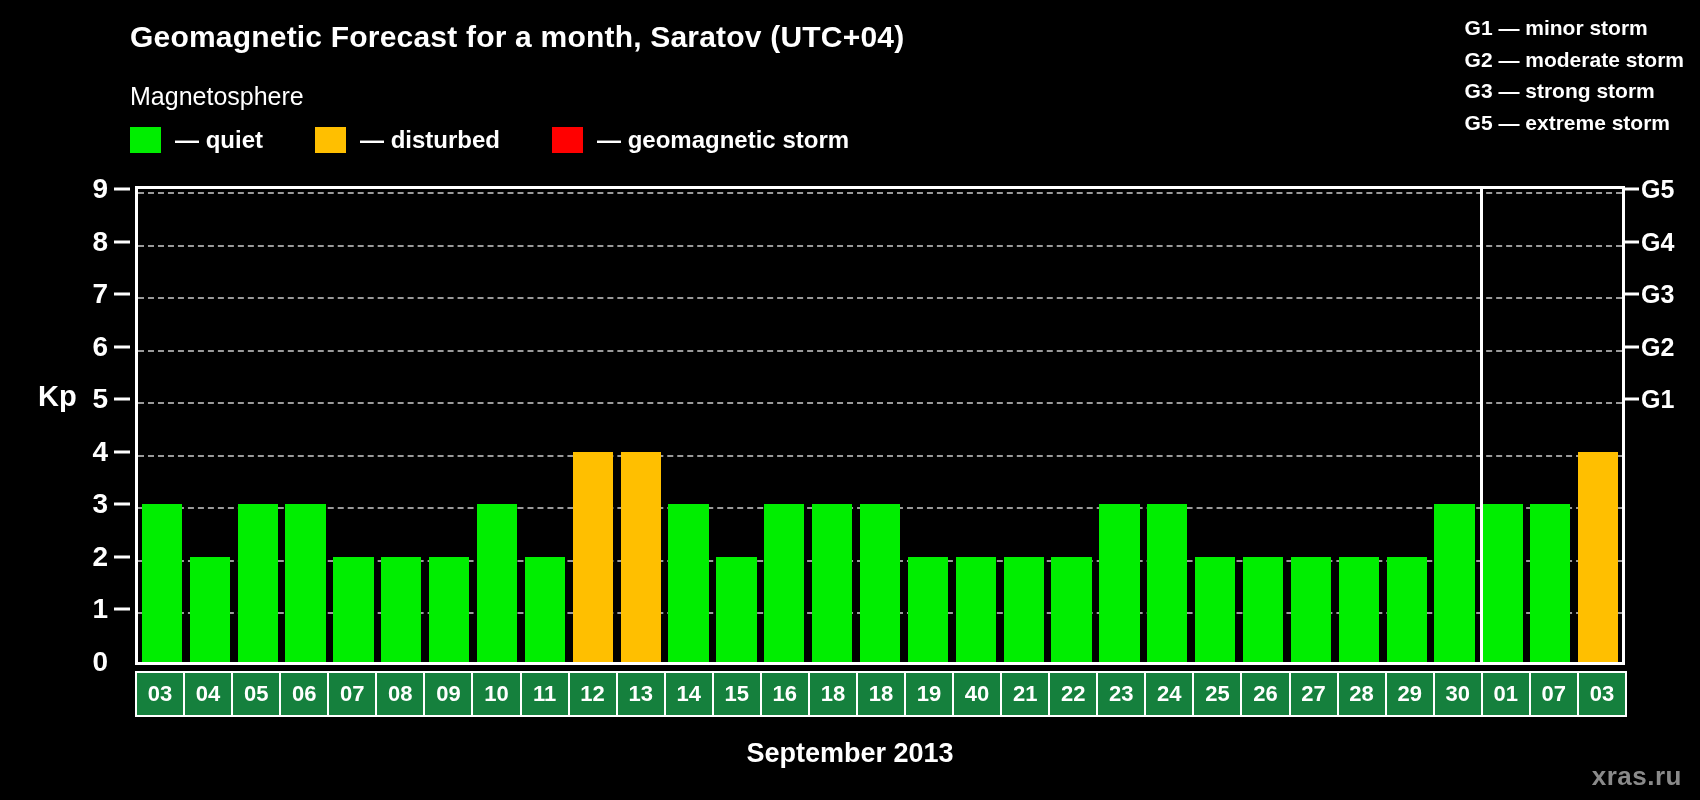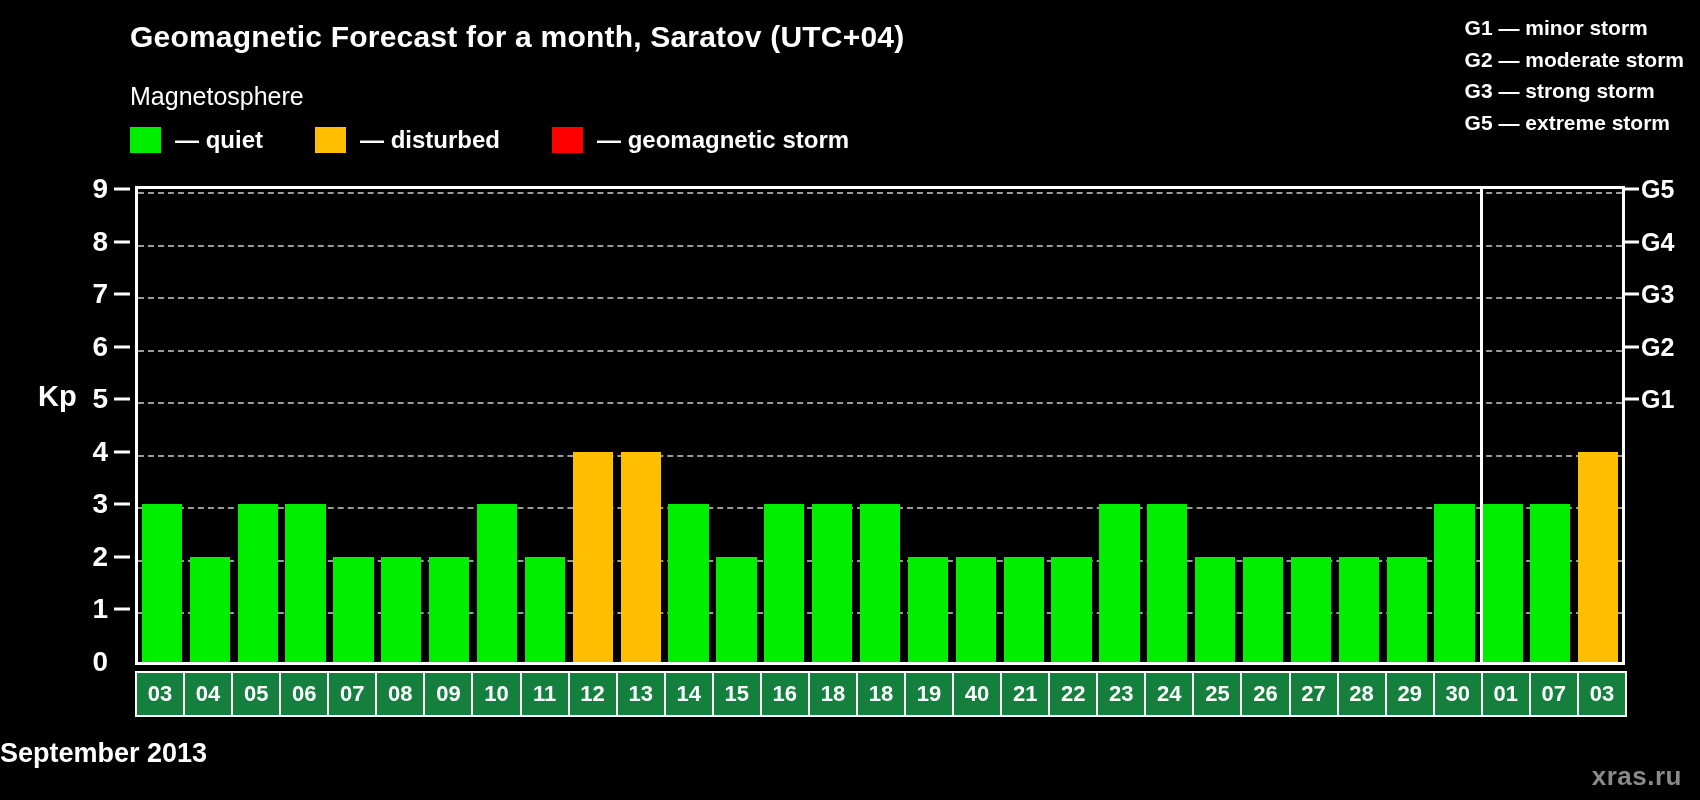--- a/index.html
+++ b/index.html
@@ -79,21 +79,21 @@
   #xaxis{
     position:absolute;left:135px;top:671px;width:1490px;height:46px;
     display:flex;
   }
   .xcell{
     flex:1 1 0;border:2px solid #fff;box-sizing:border-box;
     margin-right:-2px;display:flex;align-items:center;justify-content:center;
     font-size:22px;font-weight:bold;background:#15803d;
   }
   #monthlabel{
-    position:absolute;left:0;right:0;top:738px;text-align:left;
+    position:absolute;left:0;right:0;top:738px;text-align:center;
     font-size:27px;font-weight:bold;
   }
   #watermark{
     position:absolute;right:18px;bottom:8px;
     font-size:26px;font-weight:bold;color:#8a8a8a;letter-spacing:.5px;
   }
 </style>
 </head>
 <body>
 

